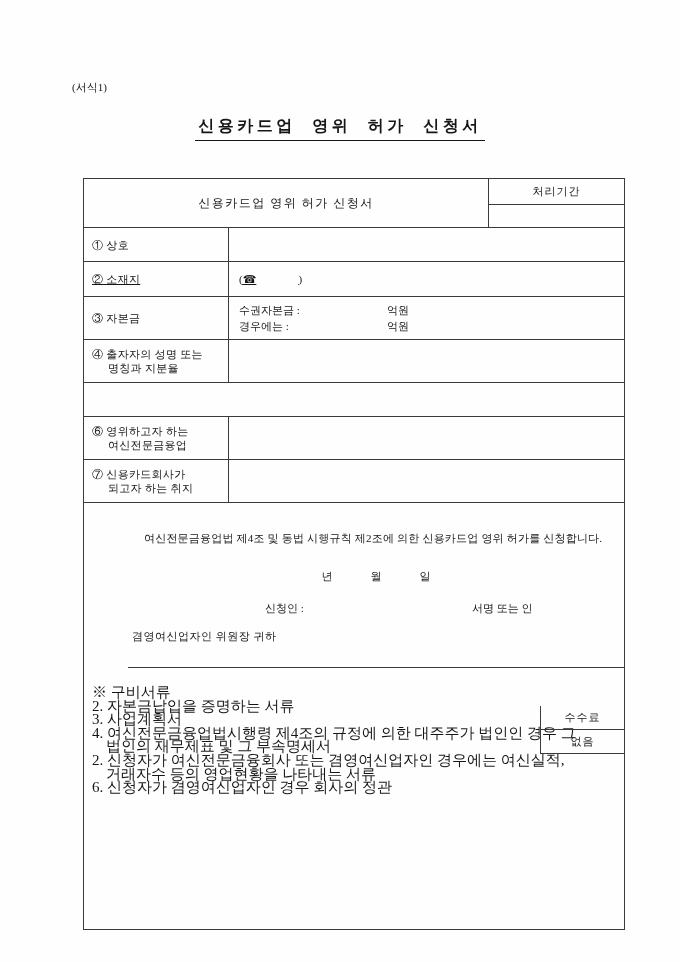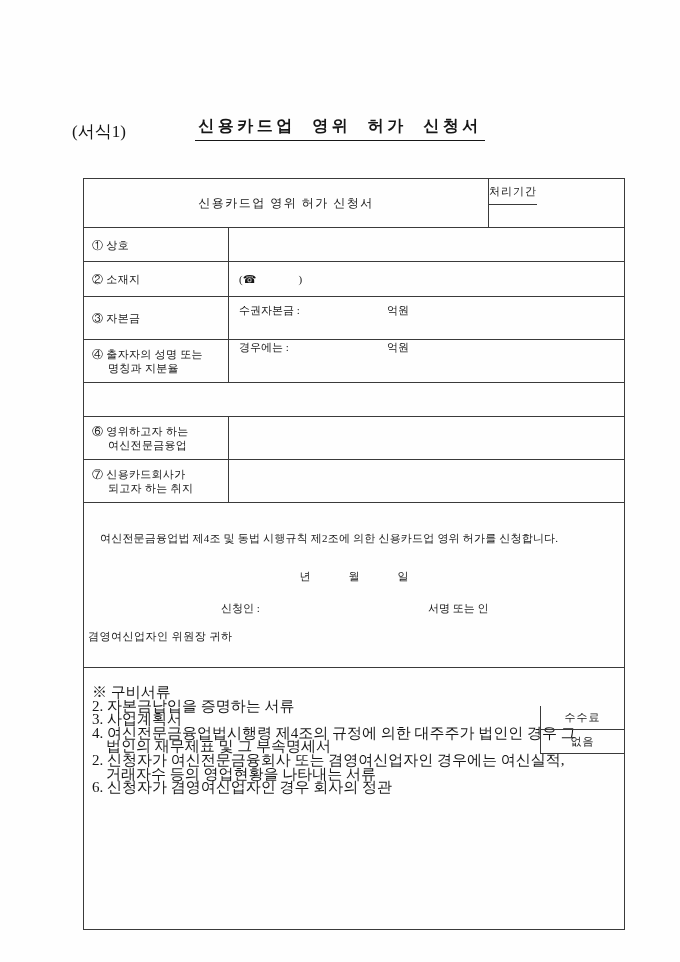--- a/index.html
+++ b/index.html
@@ -2,59 +2,59 @@
 <html><head>
 <meta charset="utf-8">
 <style>
   * { margin:0; padding:0; box-sizing:border-box; }
   html, body { background:#ffffff; }
   .page {
     position:relative; width:680px; height:962px; background:#fefefe;
     font-family:"Liberation Serif","DejaVu Serif",serif; color:#161616;
     margin:0 auto; overflow:hidden;
   }
-  .form-label { position:absolute; left:72px; top:80px; font-size:17px;margin-top:40px; }
+  .form-label { position:absolute; left:72px; top:80px; font-size:11px; }
   .doc-title-wrap { position:absolute; left:0; top:116px; width:100%; text-align:center; }
   .doc-title {
     display:inline-block; font-size:16px; font-weight:bold;
     letter-spacing:3.5px; word-spacing:9px;
     border-bottom:1.5px solid #161616; padding:0 3px 3px 3px;
   }
   .form-table {
     position:absolute; left:83px; top:178px; width:542px; height:752px;
     border:1px solid #3a3a3a; display:flex; flex-direction:column; font-size:11px;
   }
   .trow { display:flex; border-bottom:1px solid #3a3a3a; flex:0 0 auto; }
   .header-row { height:49px; }
   .hdr-title-cell {
     flex:1; display:flex; align-items:center; justify-content:center;
     letter-spacing:1.5px; font-size:12px; border-right:1px solid #3a3a3a;
   }
-  .proc-col { width:135px; display:flex; flex-direction:row; }
+  .proc-col { width:135px; display:flex; flex-direction:column; }
   .proc-label {
     height:26px; border-bottom:1px solid #3a3a3a;
     display:flex; align-items:center; justify-content:center; letter-spacing:1px;
   }
   .proc-value { flex:1; }
   .label-cell {
     width:145px; border-right:1px solid #3a3a3a; padding-left:8px;
     display:flex; flex-direction:column; justify-content:center; line-height:14px;
     letter-spacing:0.3px;
   }
   .label-indent { padding-left:16px; }
   .content-cell { flex:1; display:flex; flex-direction:column; justify-content:center; padding-left:10px; }
   .row-h34 { height:34px; }
-  .row-h35 { height:35px; }
+  .row-h35 { height:35px;text-decoration:underline; }
   .row-h43 { height:43px; }
-  .cap-line { line-height:16px;margin-top:21px; }
+  .cap-line { line-height:16px; }
   .cap-label { display:inline-block; width:148px; }
   .paren-close { margin-left:42px; }
   .phone-glyph { font-family:"DejaVu Sans",sans-serif; }
 
-  .declaration { position:relative; height:165px; border-bottom:1px solid #3a3a3a; }
+  .declaration { position:relative; height:165px; border-bottom:1px solid #3a3a3a;margin-left:44px; }
   .decl-statement { position:absolute; top:28px; left:16px; right:8px; letter-spacing:0.2px; }
   .decl-date { position:absolute; top:66px; left:0; width:100%; display:flex; justify-content:center; gap:38px; }
   .decl-applicant { position:absolute; top:98px; left:0; width:100%; height:14px; }
   .applicant-label { position:absolute; left:137px; }
   .signature-note { position:absolute; left:344px; }
   .decl-recipient { position:absolute; top:126px; left:4px; letter-spacing:0.5px; }
 
   .fee-section { position:relative; flex:1 1 auto; }
   .fee-col { position:absolute; top:0; right:0; width:84px; border-left:1px solid #3a3a3a;margin-top:38px; }
   .fee-cell {

